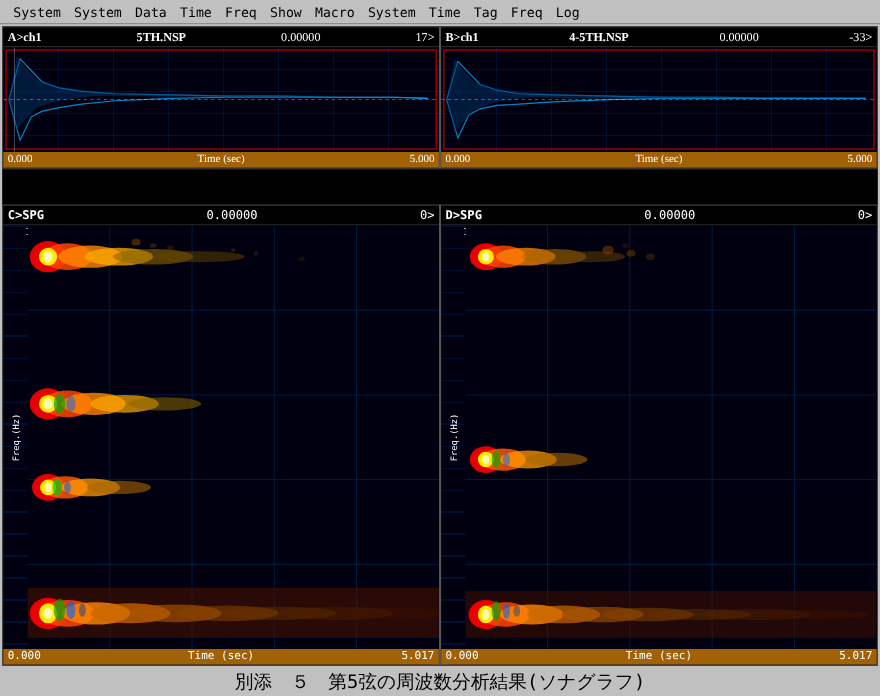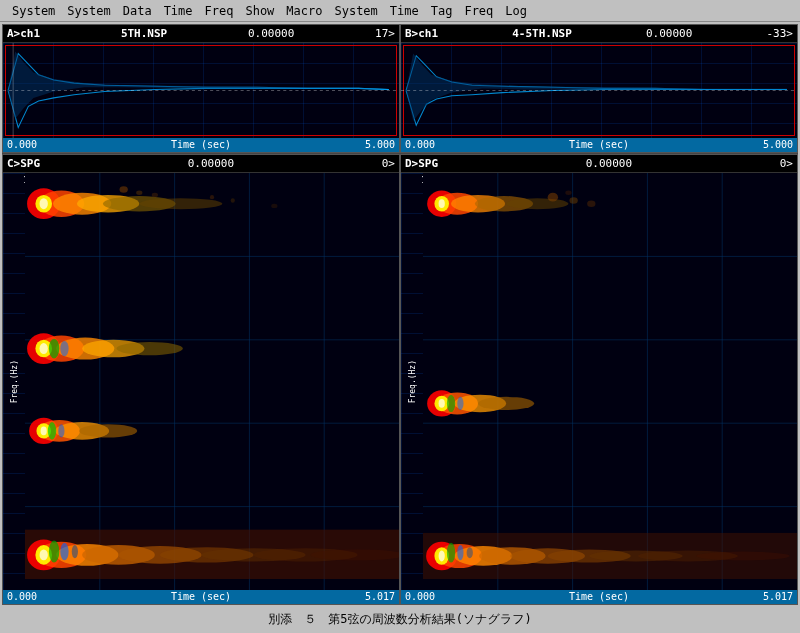--- a/index.html
+++ b/index.html
@@ -35,26 +35,28 @@
       background: #000;
       margin: 2px;
       height: calc(633px - 28px - 24px);
     }
 
     
     .top-row {
       display: flex;
       height: 130px;
       border-bottom: 1px solid #444;
+      font-family: Liberation Serif, serif;
     }
 
     
     .bottom-row {
       display: flex;
       flex: 1;
+      margin-top: 32px;
     }
 
     
     .panel {
       flex: 1;
       display: flex;
       flex-direction: column;
       border: 1px solid #555;
       position: relative;
       background: #000;
@@ -98,21 +100,21 @@
       top: 0; left: 0; right: 0; bottom: 0;
       background-image: 
         repeating-linear-gradient(to right, rgba(0,100,255,0.15) 0px, rgba(0,100,255,0.15) 1px, transparent 1px, transparent 50px),
         repeating-linear-gradient(to bottom, rgba(0,100,255,0.15) 0px, rgba(0,100,255,0.15) 1px, transparent 1px, transparent 20px);
     }
 
     
     .time-axis {
       display: flex;
       justify-content: space-between;
-      background: #0369a1;
+      background: #a16207;
       color: #fff;
       font-size: 10px;
       padding: 1px 4px;
       height: 14px;
     }
 
     
     .waveform-svg {
       position: absolute;
       top: 0; left: 0;
@@ -136,21 +138,21 @@
       font-size: 9px;
     }
 
     
     .caption {
       height: 24px;
       background: #c0c0c0;
       display: flex;
       align-items: center;
       justify-content: center;
-      font-size: 12px;
+      font-size: 17px;
       color: #000;
       font-family: 'MS Gothic', monospace;
     }
 
     
     .waveform-border {
       position: absolute;
       top: 2px;
       left: 2px;
       right: 2px;

